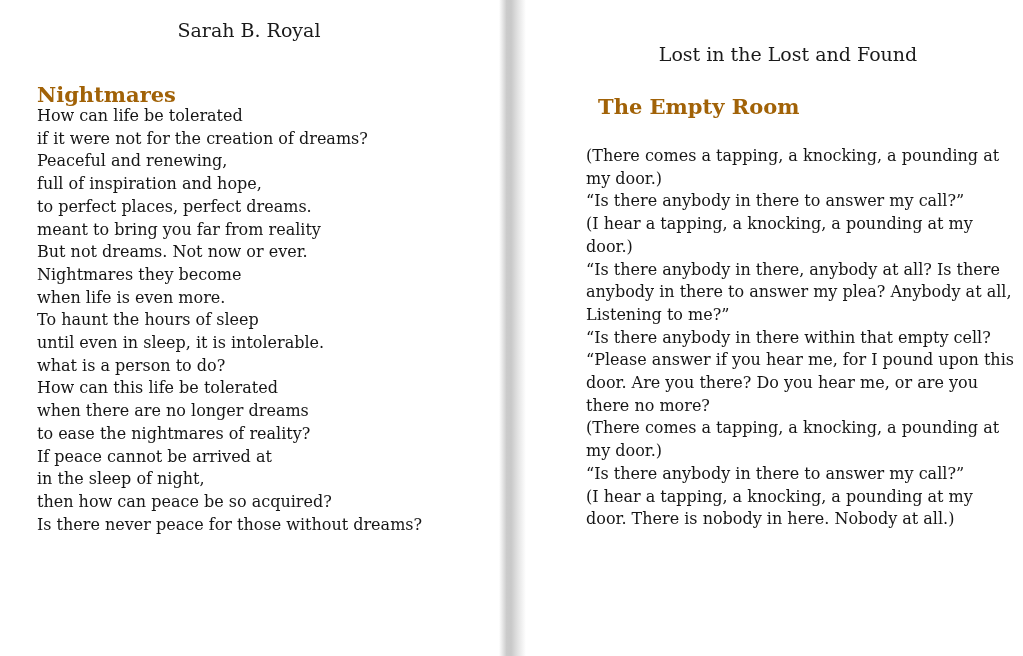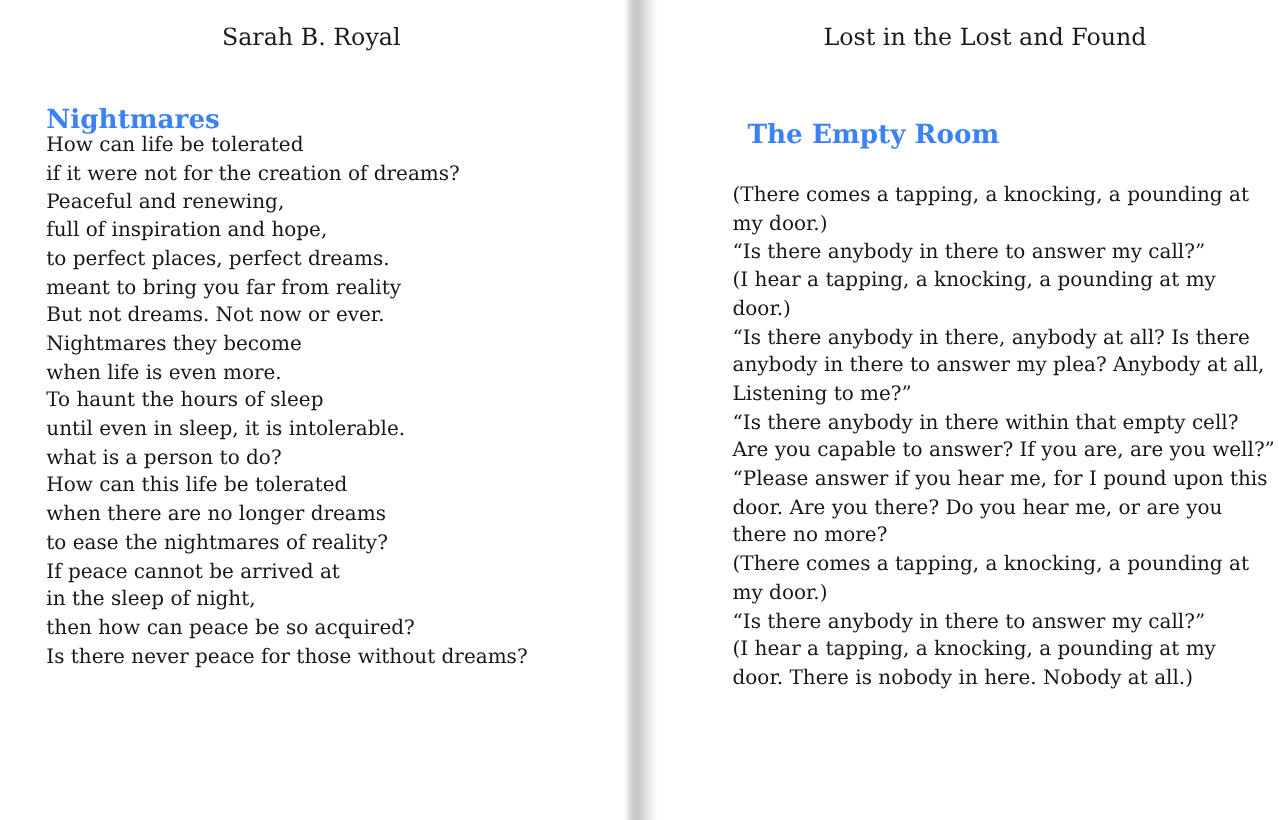--- a/index.html
+++ b/index.html
@@ -27,29 +27,29 @@
   .running-header {
     position: absolute;
     top: 22px;
     font-size: 19px;
     line-height: 17px;
     text-align: center;
     color: #1a1a1a;
     white-space: nowrap;
   }
   .page-left  .running-header { left: 37px; width: 424px; }
-  .page-right .running-header { left: 74px; width: 404px; }
+  .page-right .running-header { left: 74px; width: 404px; margin-top: 24px; }
 
   .poem-title {
     position: absolute;
     top: 83px;
     font-size: 21px;
     line-height: 24px;
     font-weight: bold;
-    color: #3b82f6;
+    color: #a16207;
     white-space: nowrap;
   }
   .page-left  .poem-title { left: 37px; }
   .page-right .poem-title { left: 74px; }
 
   .poem-body {
     position: absolute;
     top: 105px;
     font-size: 16px;
     line-height: 22.7px;
@@ -112,21 +112,20 @@
   <div class="poem-body">
       <div class="poem-line">(There comes a tapping, a knocking, a pounding at</div>
       <div class="poem-line">my door.)</div>
       <div class="poem-line">“Is there anybody in there to answer my call?”</div>
       <div class="poem-line">(I hear a tapping, a knocking, a pounding at my</div>
       <div class="poem-line">door.)</div>
       <div class="poem-line">“Is there anybody in there, anybody at all? Is there</div>
       <div class="poem-line">anybody in there to answer my plea? Anybody at all,</div>
       <div class="poem-line">Listening to me?”</div>
       <div class="poem-line">“Is there anybody in there within that empty cell?</div>
-      <div class="poem-line">Are you capable to answer? If you are, are you well?”</div>
       <div class="poem-line">“Please answer if you hear me, for I pound upon this</div>
       <div class="poem-line">door. Are you there? Do you hear me, or are you</div>
       <div class="poem-line">there no more?</div>
       <div class="poem-line">(There comes a tapping, a knocking, a pounding at</div>
       <div class="poem-line">my door.)</div>
       <div class="poem-line">“Is there anybody in there to answer my call?”</div>
       <div class="poem-line">(I hear a tapping, a knocking, a pounding at my</div>
       <div class="poem-line">door. There is nobody in here. Nobody at all.)</div>
     </div>
 </div>

